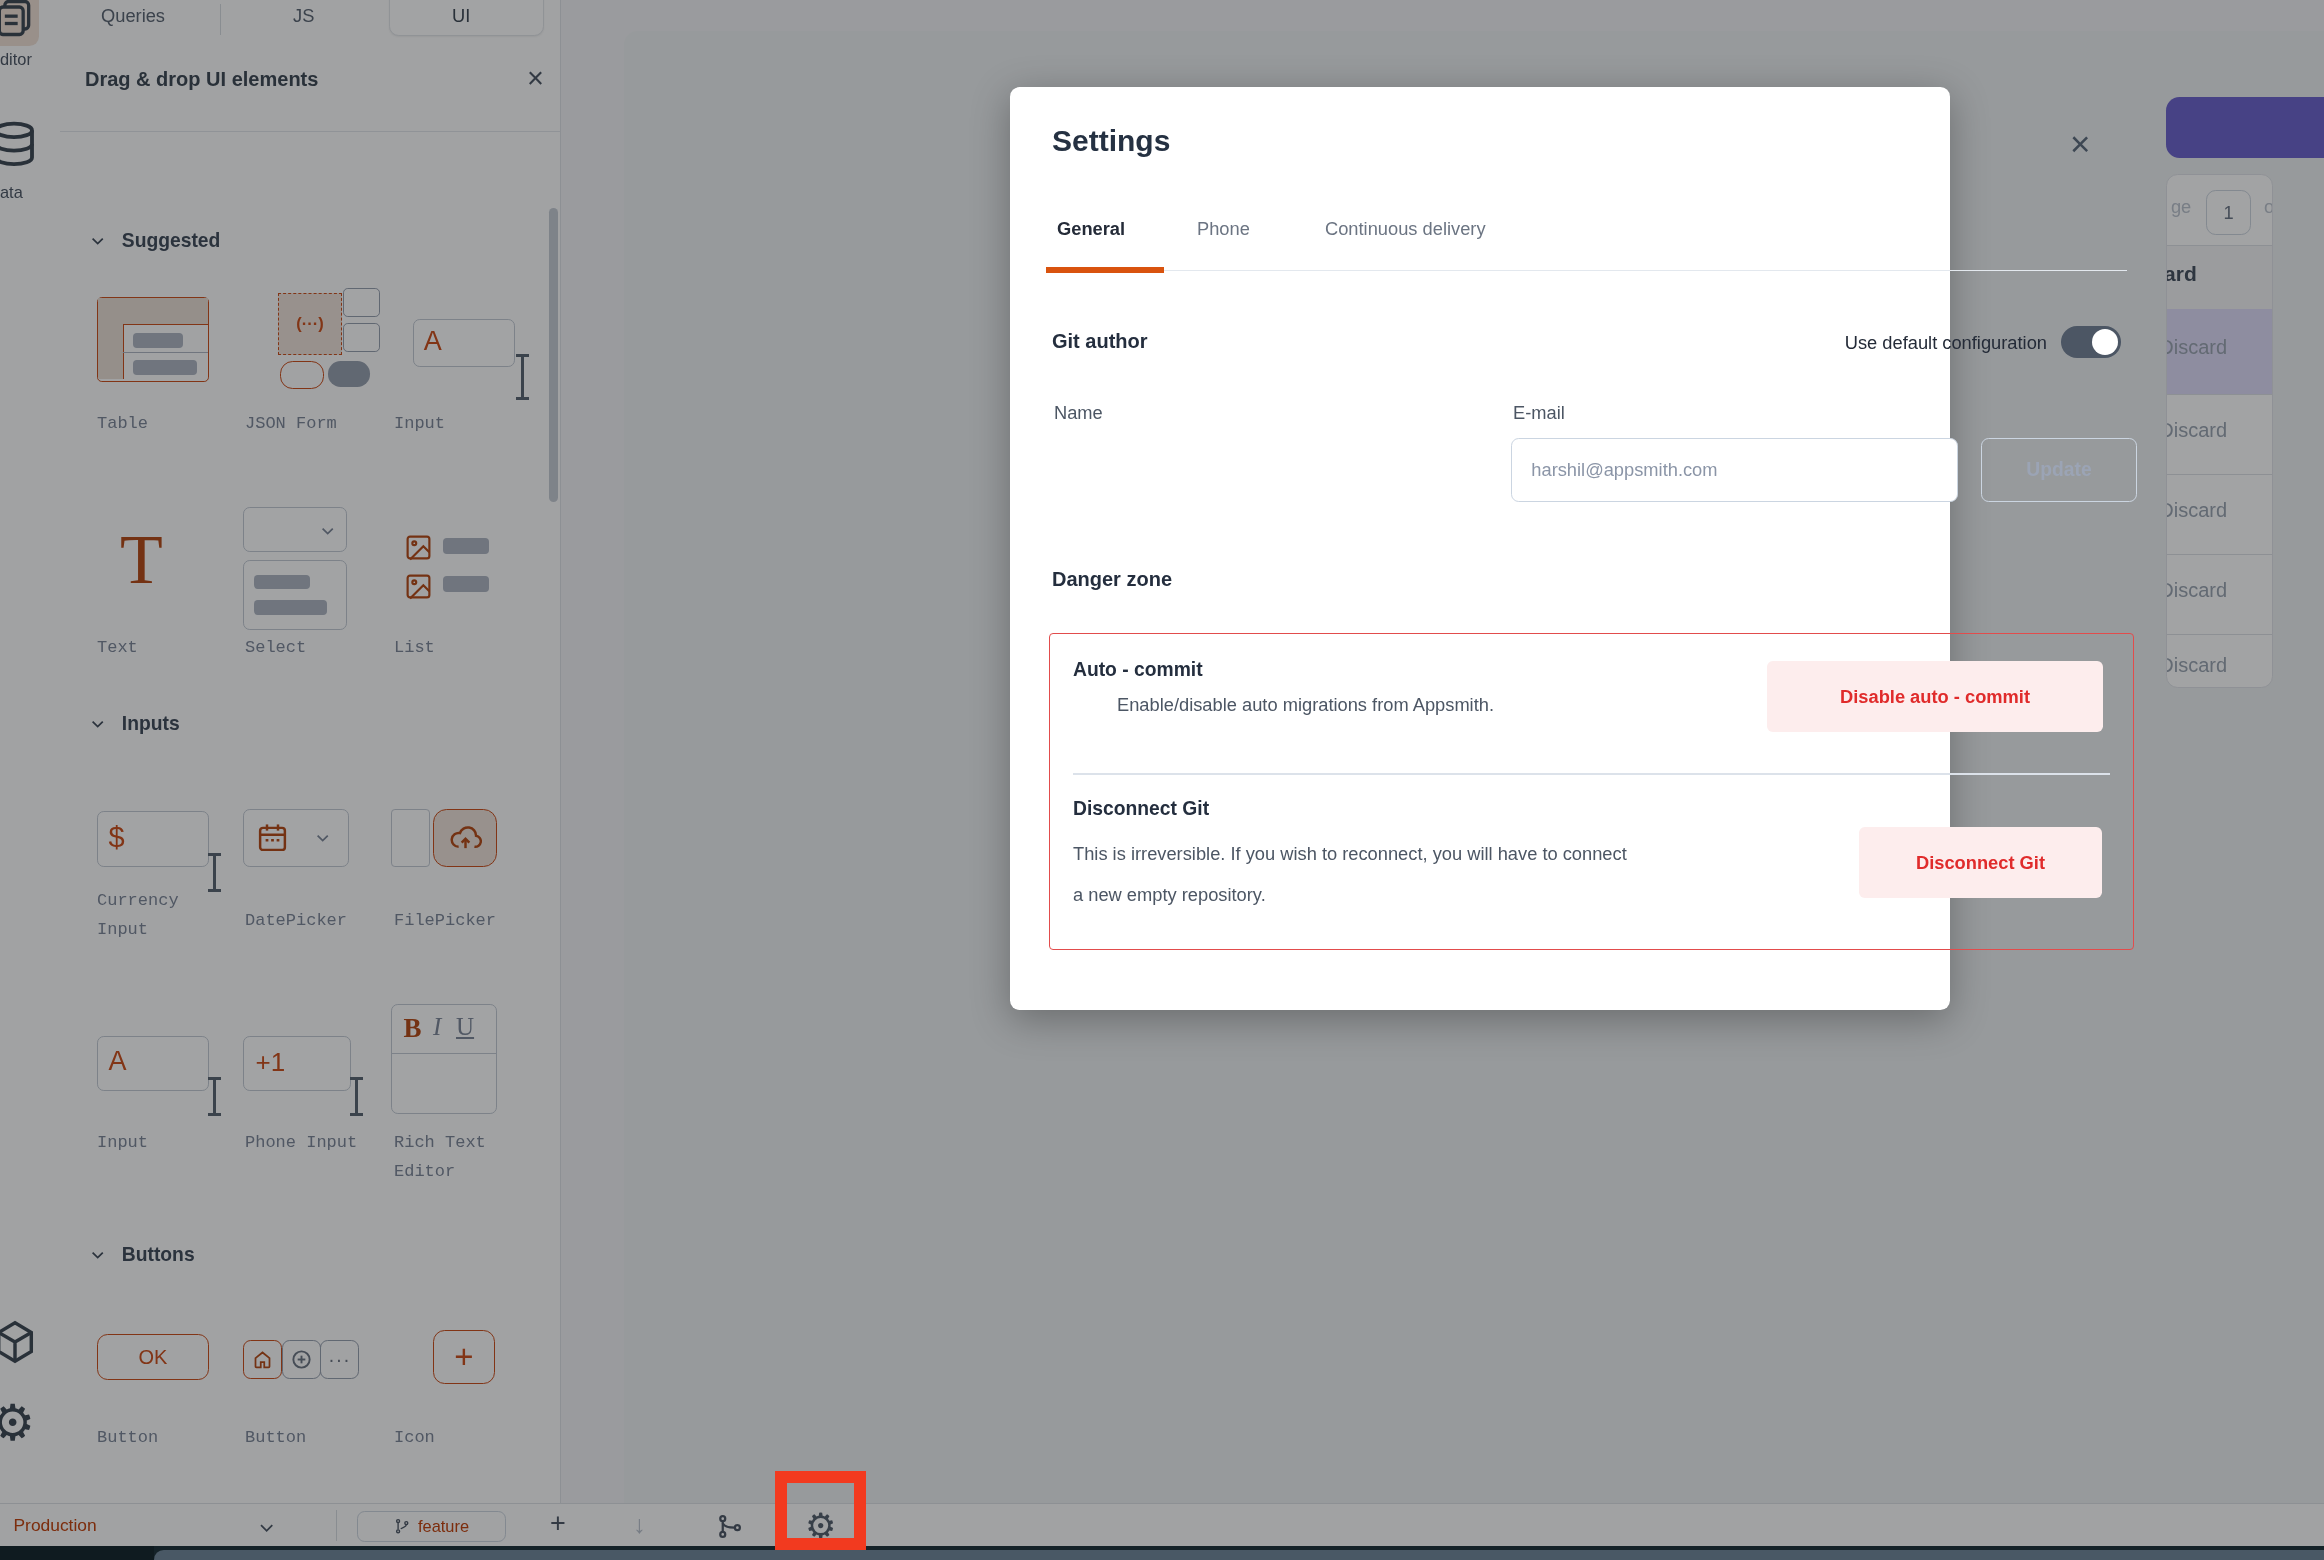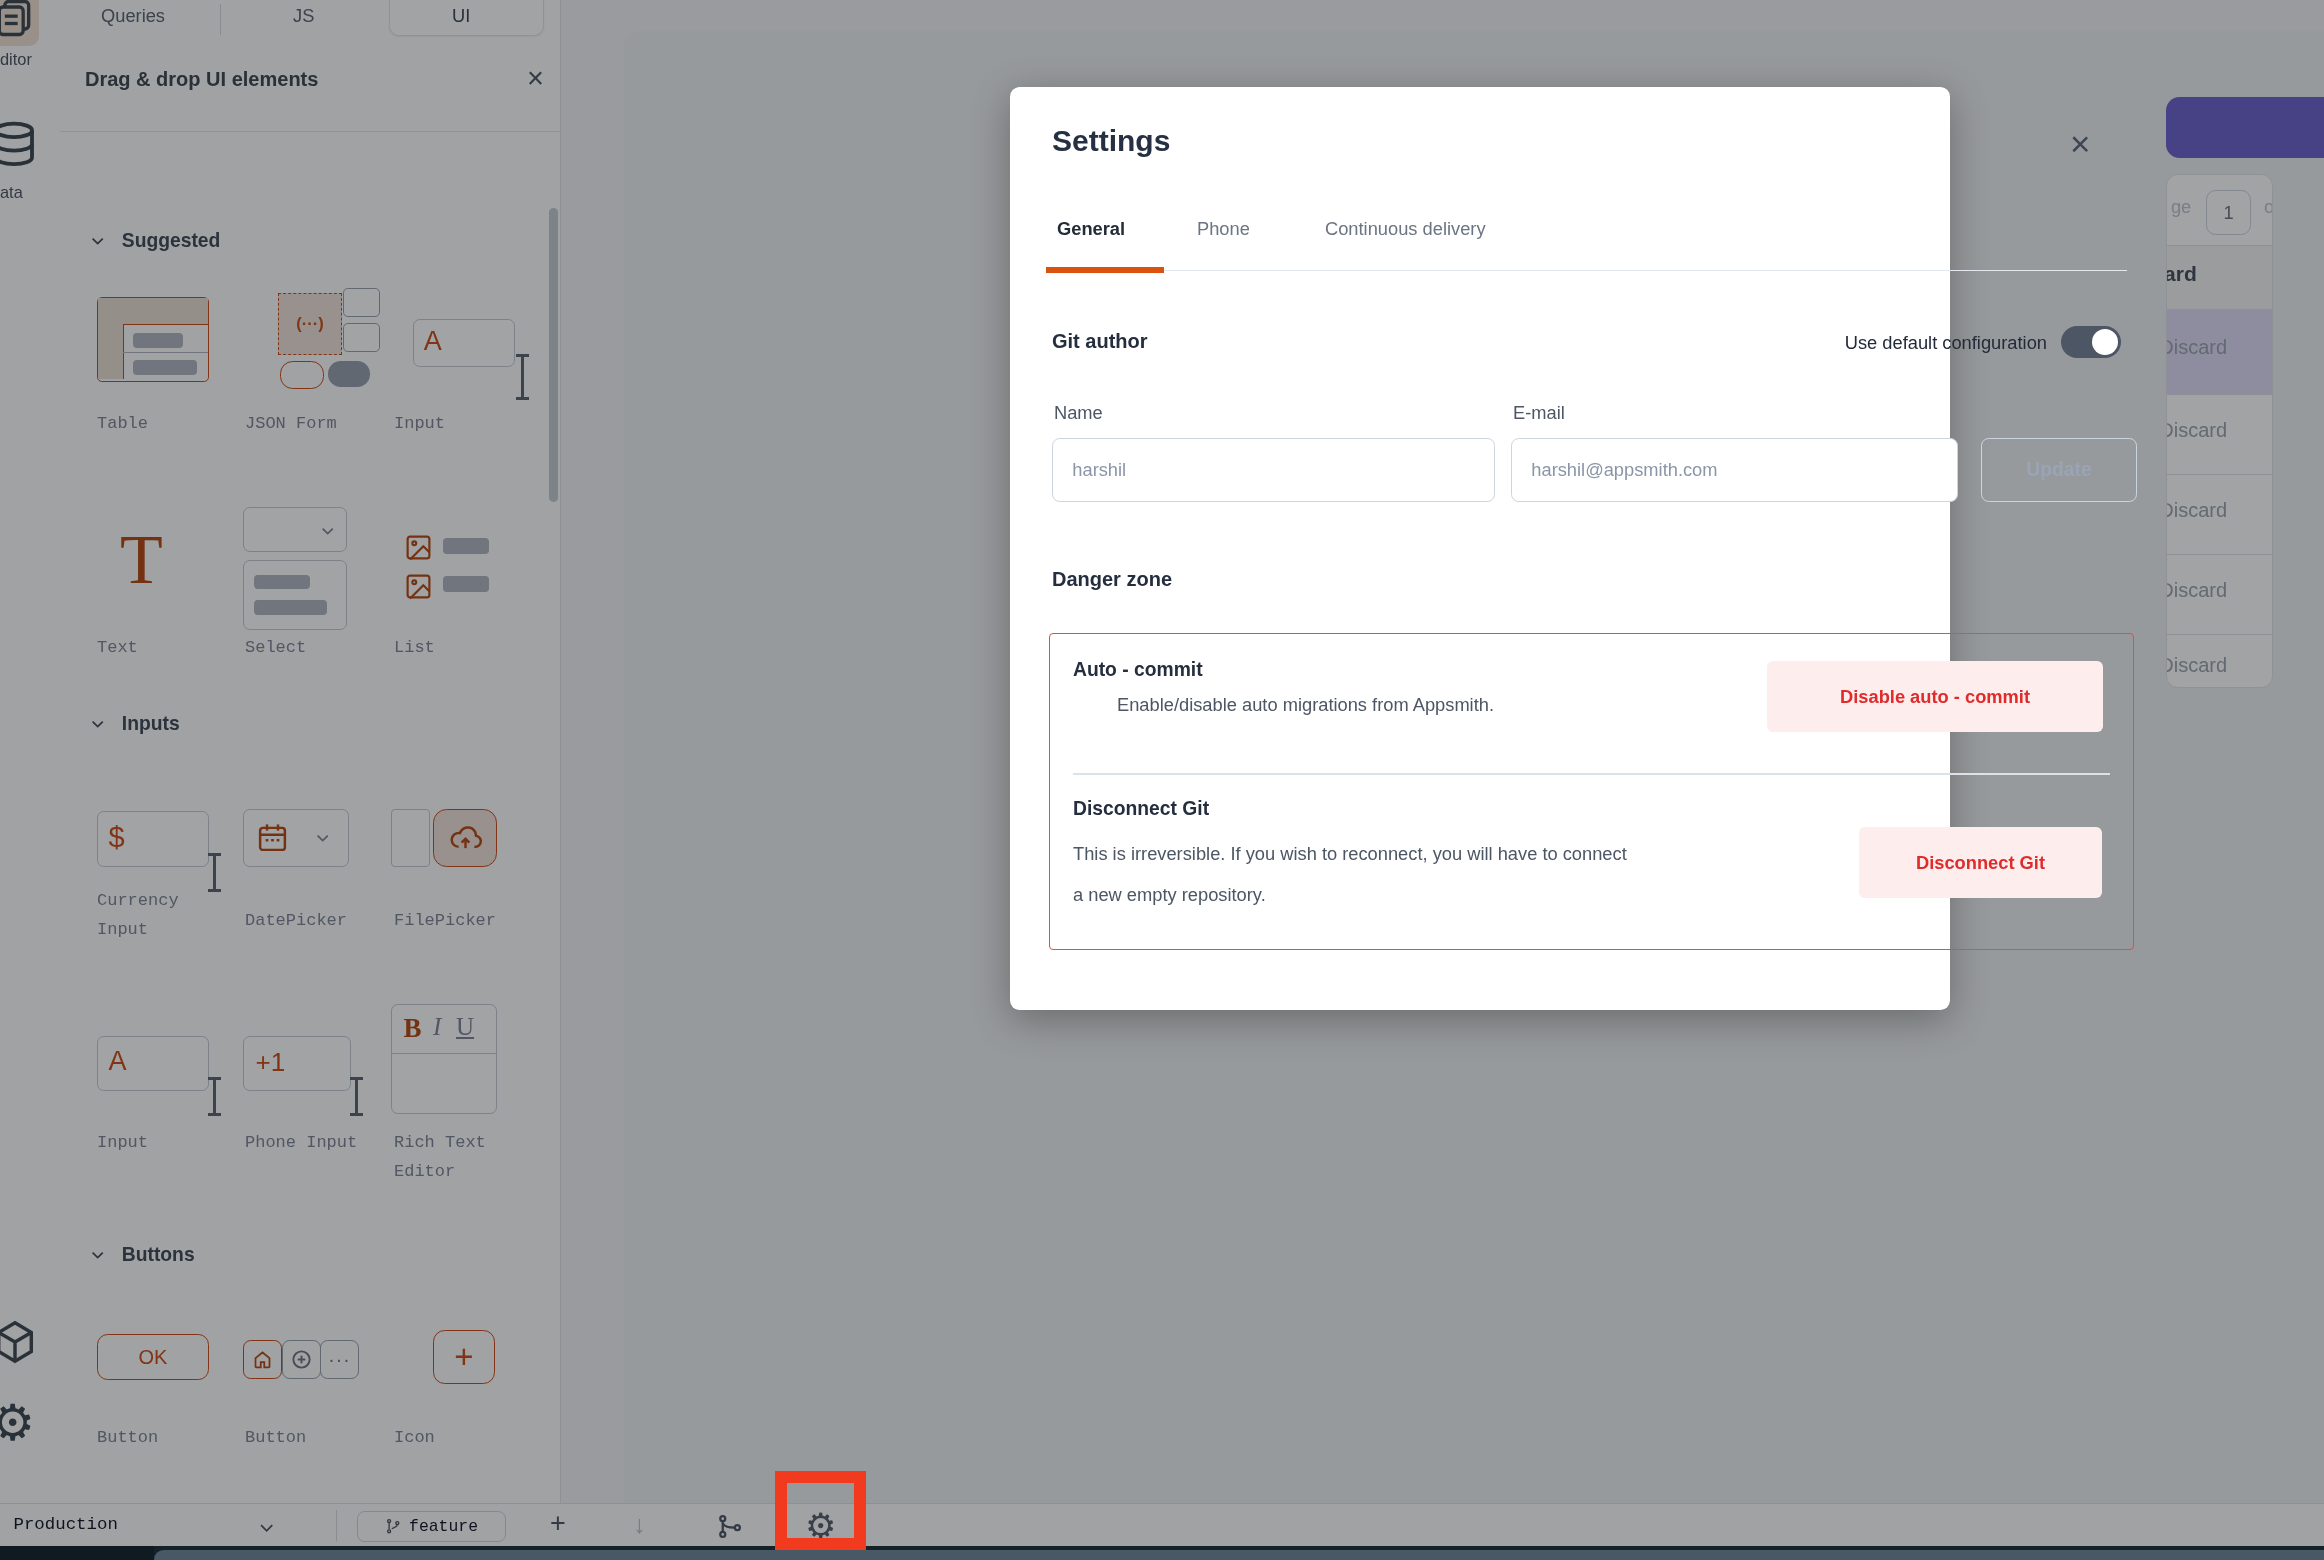--- a/index.html
+++ b/index.html
@@ -22,21 +22,21 @@
   .orect{border:1.7px solid #CC4E1B;}
   .grect{border:1.7px solid #97A0AF;}
   .wbox{position:absolute;border:1.4px solid #C3CAD4;border-radius:6.8px;background:#FFF;}
   .gbar{position:absolute;background:#AEB5C2;border-radius:3.9px;}
   .cursor{position:absolute;width:2.9px;background:#5A6472;}
   .cursor:before,.cursor:after{content:"";position:absolute;left:-4.8px;width:12.6px;height:2.9px;background:#5A6472;}
   .cursor:before{top:0;}.cursor:after{bottom:0;}
   .scrollbar{position:absolute;background:#C6CBD4;border-radius:4.8px;}
   
   #bbar{left:0;top:1503px;width:2325px;height:42px;background:#FDFDFD;border-top:1px solid #DDE1E6;}
-  .bbtxt{font-size:17.4px;color:#0f172a;font-family:Liberation Mono, monospace;}
+  .bbtxt{font-size:17.4px;color:#c2410c;}
   .pill{border:1px solid #CDD5DF;border-radius:7.7px;display:flex;align-items:center;gap:7.7px;justify-content:center;}
   
   #modal{left:1010px;top:87px;width:940px;height:923px;background:#FFF;border-radius:9.7px;
      box-shadow:0 9.7px 39px rgba(0,0,0,.3);z-index:30;}
   .mtitle{font-size:30px;font-weight:bold;color:#253142;}
   .mtab{font-size:18.3px;color:#6B7482;}
   .mtab.active{color:#242B38;font-weight:bold;}
   .h2{font-size:20px;font-weight:bold;color:#242E3E;}
   .flabel{font-size:18.3px;color:#4C5664;}
   .finput{border:1px solid #CBD5E1;border-radius:7.7px;font-size:18.3px;color:#8B95A7;
@@ -347,23 +347,20 @@
     <div class="abs" style="left:36px;top:180px;width:118px;height:5.8px;background:#D9530E;"></div>
 
     <span class="txt h2" style="left:42px;top:243px;">Git author</span>
     <span class="txt flabel" style="left:799px;top:245px;width:238px;text-align:right;color:#242B38;">Use default configuration</span>
     <div class="abs" style="left:1051px;top:239px;width:60px;height:32px;border-radius:16.4px;background:#4C5664;">
       <div class="abs" style="right:2.9px;top:2.9px;width:26px;height:26px;border-radius:50%;background:#FFF;"></div>
     </div>
 
     <span class="txt flabel" style="left:44px;top:315px;">Name</span>
     <span class="txt flabel" style="left:503px;top:315px;">E-mail</span>
-    <div class="abs finput" style="left:42px;top:351px;width:402px;height:62px;">
-      <span>harshil</span>
-    </div>
     <div class="abs finput" style="left:501px;top:351px;width:406px;height:62px;">
       <span>harshil@appsmith.com</span>
     </div>
     <div class="abs ctr" style="left:971px;top:351px;width:154px;height:62px;border:1px solid #CBD5E1;border-radius:7.7px;font-size:19.3px;font-weight:bold;color:#9BA4B5;">
       <span>Update</span>
     </div>
 
     <span class="txt h2" style="left:42px;top:481px;">Danger zone</span>
     <div class="abs" style="left:39px;top:546px;width:1083px;height:315px;border:1.4px solid #E24C4C;border-radius:4px;">
       <span class="txt" style="left:23px;top:25px;font-size:19.3px;font-weight:bold;color:#242E3E;">Auto - commit</span>

